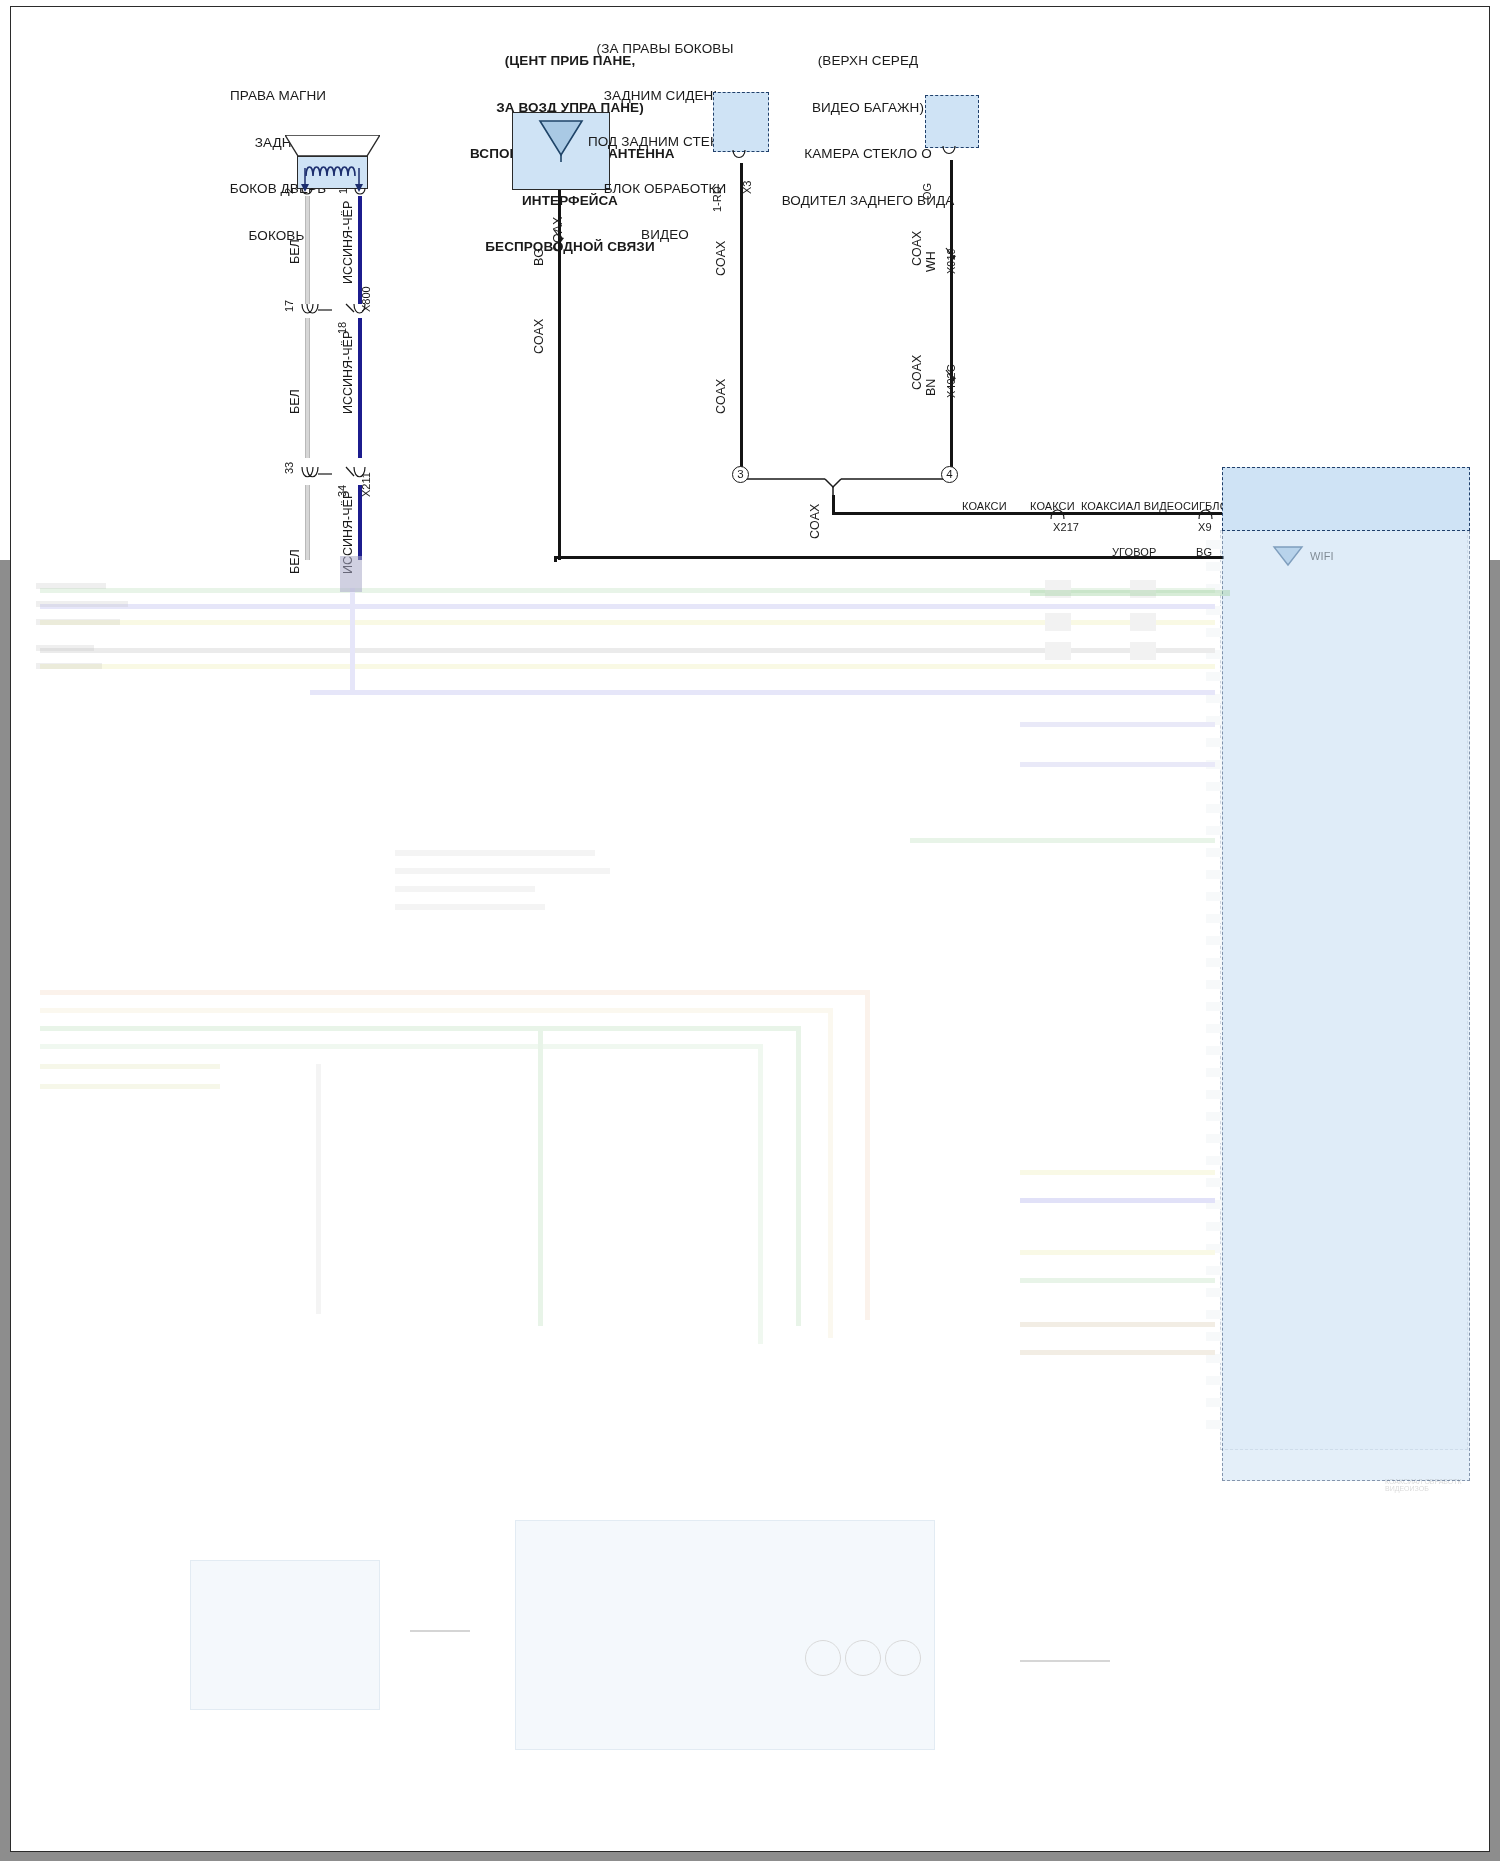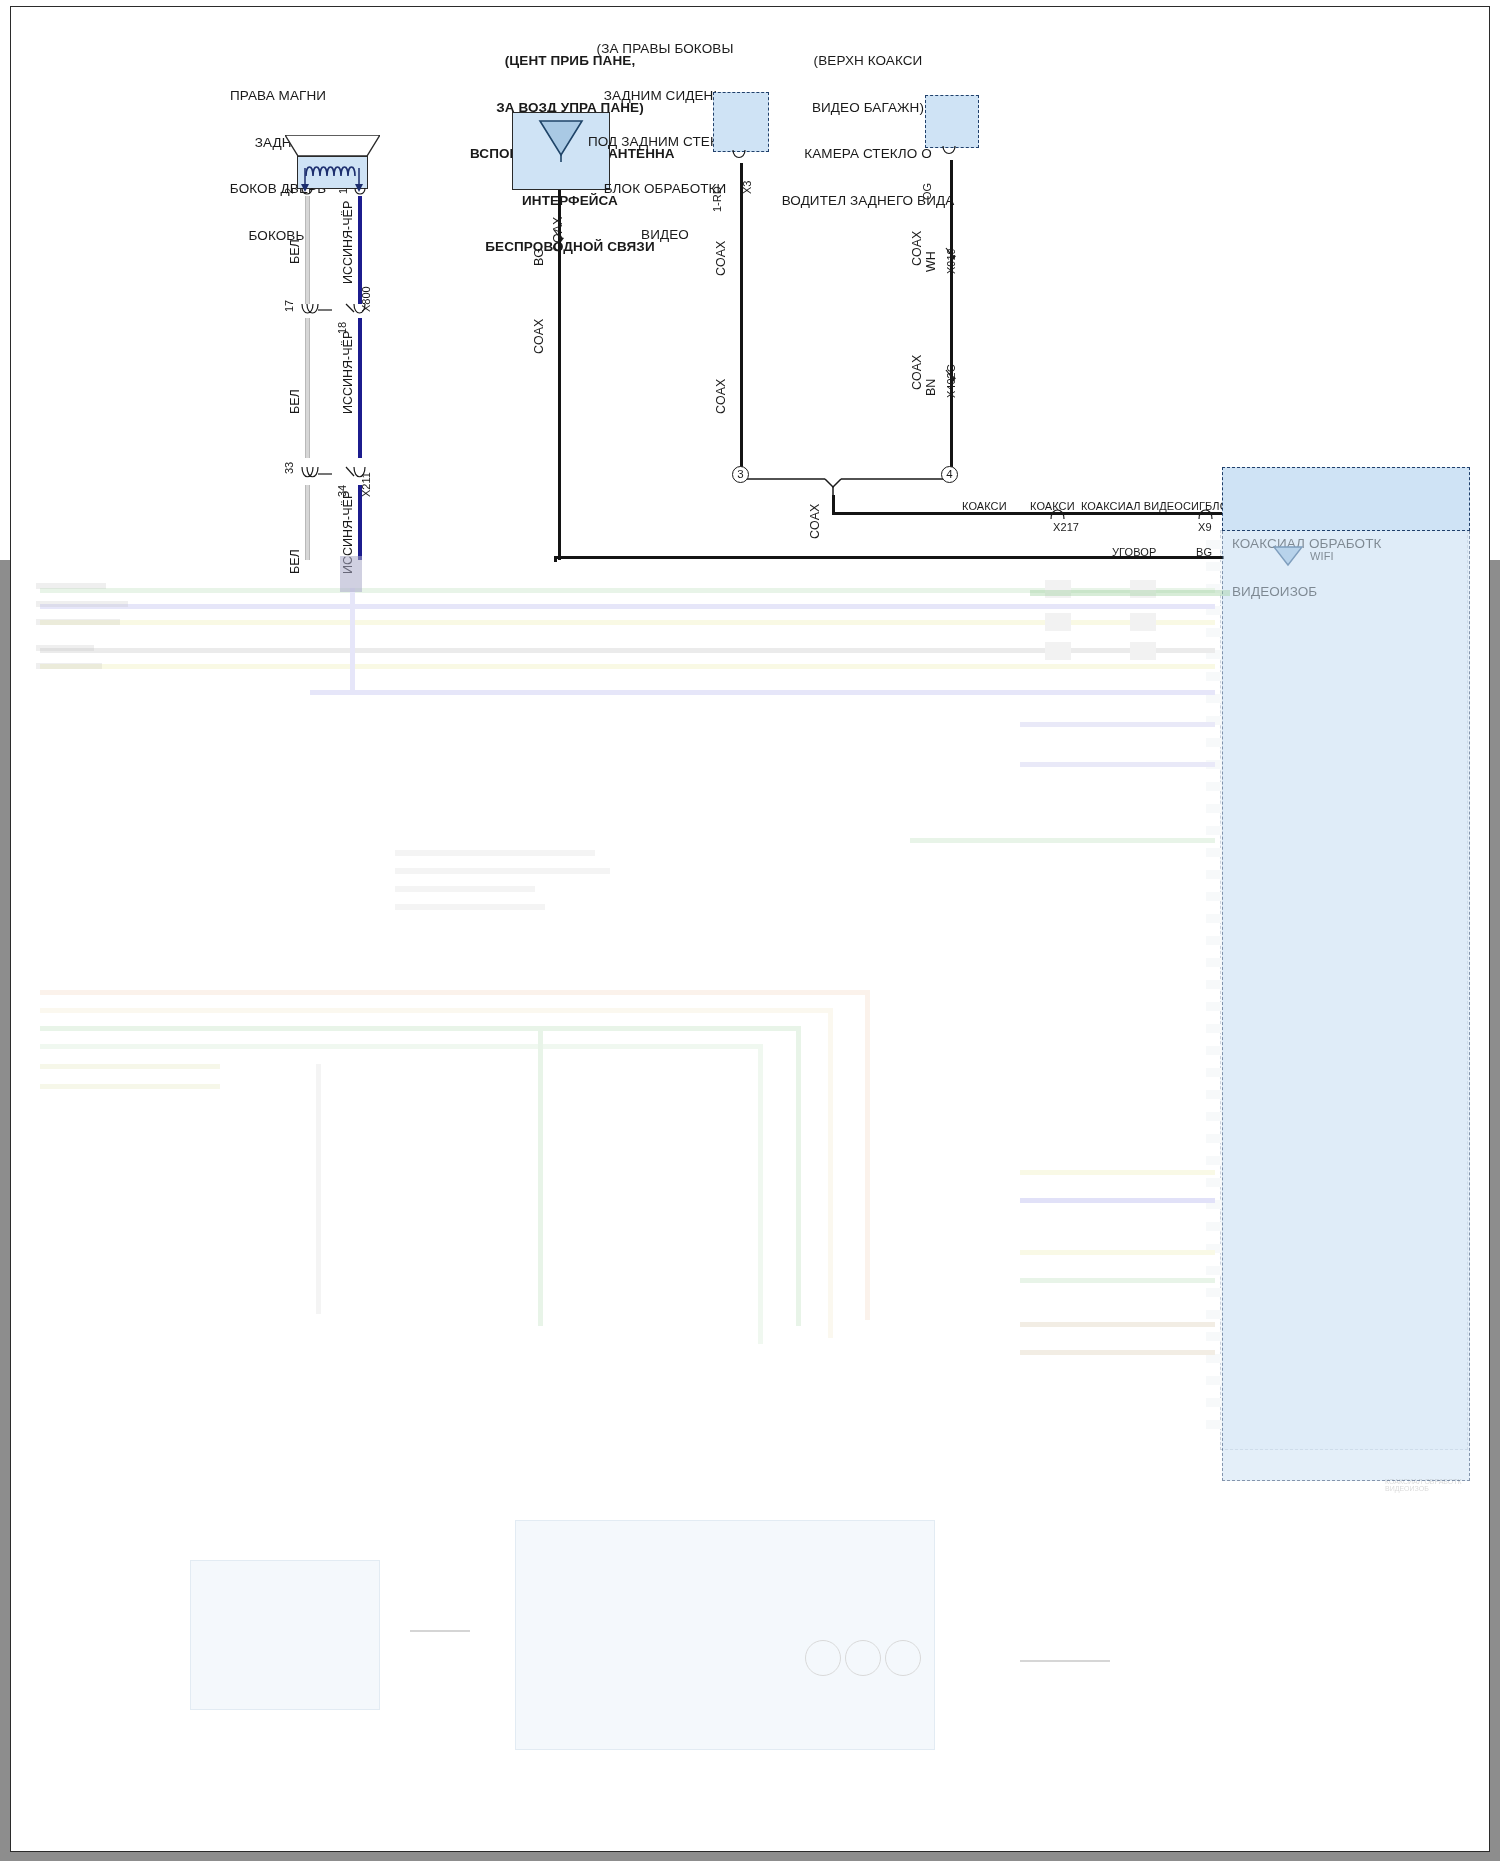--- a/index.html
+++ b/index.html
@@ -310,21 +310,21 @@
     <path d="M3,0 C3,10 15,10 15,0" fill="none" stroke="#1a1a1a" stroke-width="1.2"></path>
   </svg>
   <div class="vlbl tiny" style="left:723px; top:200px;">1-RD</div>
   <div class="vlbl tiny" style="left:753px; top:182px;">X3</div>
 
   <div class="w w-blk" style="left:740px; top:163px; width:3.4px; height:305px;"></div>
   <div class="vlbl" style="left:728px; top:262px;">COAX</div>
   <div class="vlbl" style="left:728px; top:400px;">COAX</div>
 
   <div class="lbl" style="left:768px; top:22px; width:200px;">
-    <div>(ВЕРХН КОАКСИ</div>
+    <div>(ВЕРХН СЕРЕД</div>
     <div>ВИДЕО БАГАЖН)</div>
     <div>КАМЕРА СТЕКЛО О</div>
     <div>ВОДИТЕЛ ЗАДНЕГО ВИДА</div>
   </div>
   <div class="box-dashed" style="left:925px; top:95px; width:54px; height:53px;"></div>
   <svg style="position:absolute; left:940px; top:146px; width:26px; height:16px;">
     <path d="M3,0 C3,10 15,10 15,0" fill="none" stroke="#1a1a1a" stroke-width="1.2"></path>
   </svg>
   <div class="vlbl tiny" style="left:933px; top:188px;">OG</div>
 
@@ -370,24 +370,20 @@
   <div class="lbl small" style="left:962px; top:500px; width:150px; text-align:left;">КОАКСИ</div>
   <div class="lbl small" style="left:1030px; top:500px; width:250px; text-align:left;">КОАКСИ  КОАКСИАЛ ВИДЕОСИГБЛОКА</div>
   <div class="lbl small" style="left:1053px; top:521px; width:60px; text-align:left;">X217</div>
   <div class="lbl small" style="left:1198px; top:521px; width:40px; text-align:left;">X9</div>
   <div class="lbl small" style="left:1112px; top:546px; width:90px; text-align:left;">УГОВОР</div>
   <div class="lbl small" style="left:1196px; top:546px; width:40px; text-align:left;">BG</div>
 
   <div class="w w-blk" style="left:554px; top:556px; width:670px; height:3.2px;"></div>
 
   <div class="big-module" style="left:1222px; top:467px; width:248px; height:64px;"></div>
-  <div class="lbl" style="left:1232px; top:504px; width:210px; text-align:left; line-height:16px;">
-    <div>КОАКСИАЛ ОБРАБОТК</div>
-    <div>ВИДЕОИЗОБ</div>
-  </div>
 
   <svg style="position:absolute; left:1272px; top:545px; width:34px; height:24px;">
     <polygon points="2,2 30,2 16,20" fill="#9cc0e0" stroke="#1d4a7a" stroke-width="1.4"></polygon>
   </svg>
   <div class="lbl small" style="left:1310px; top:550px; width:60px; text-align:left;">WIFI</div>
 
   <div style="position:absolute; left:1222px; top:531px; width:248px; height:950px;
               background:#cfe3f5; border-left:1.4px dashed #20406b; border-right:1.4px dashed #20406b;
               border-bottom:1.4px dashed #20406b; opacity:.55;"></div>
 

